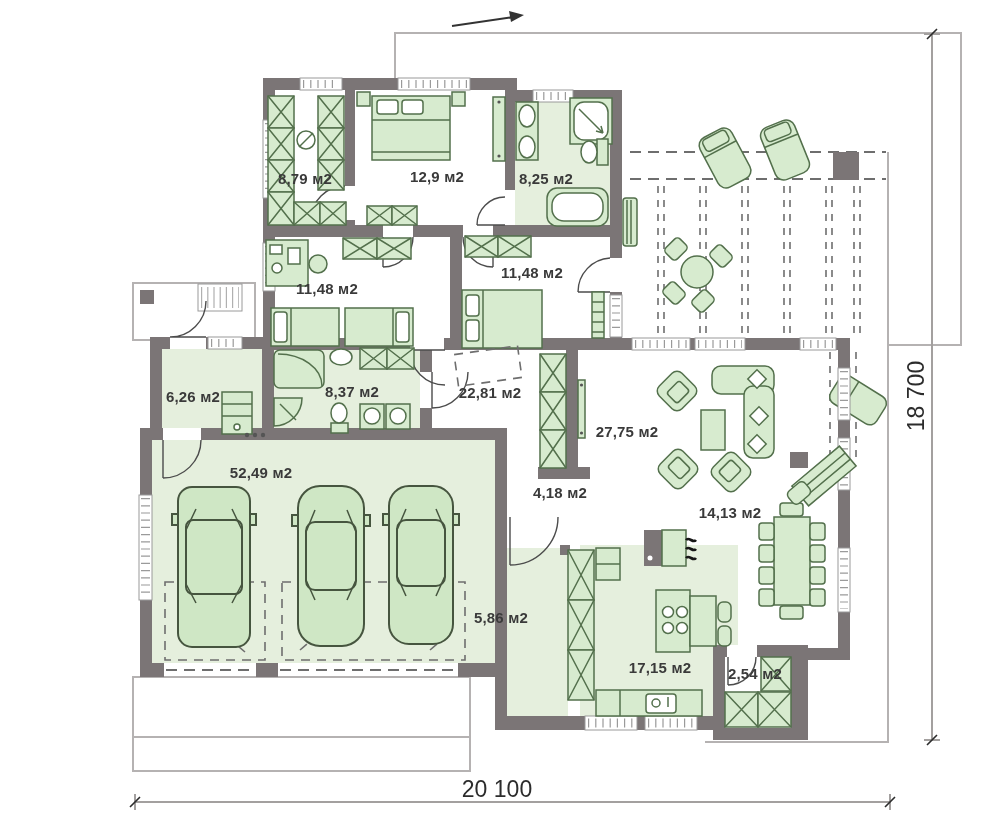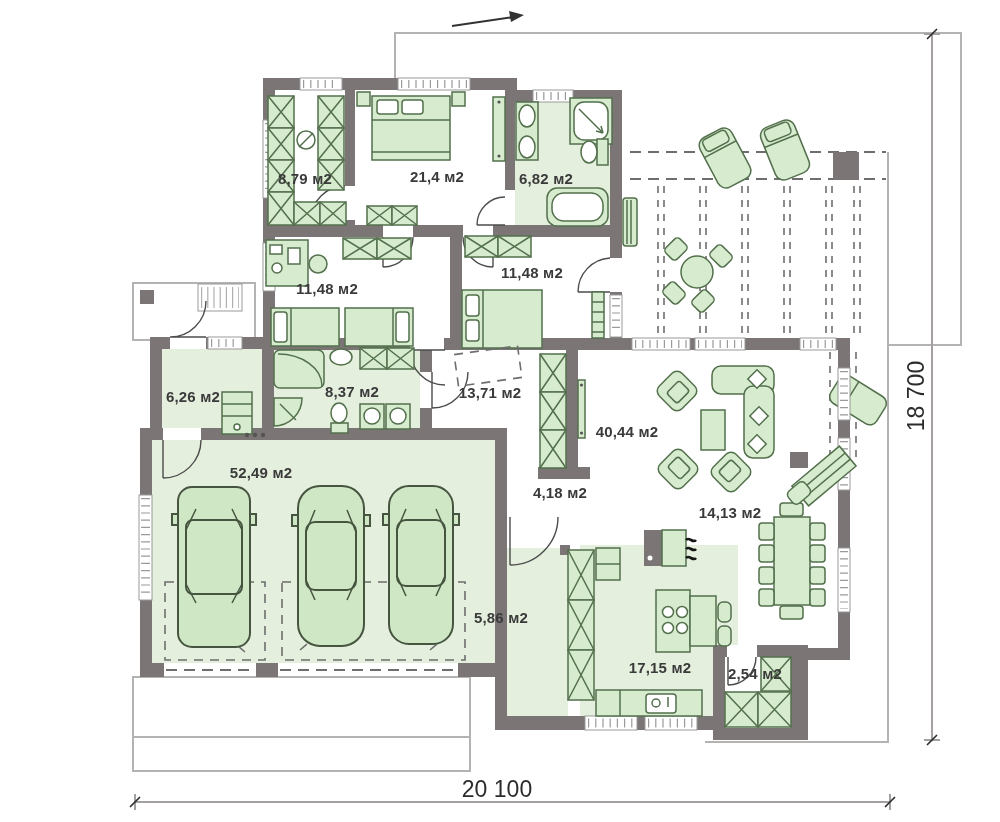--- a/index.html
+++ b/index.html
@@ -494,28 +494,28 @@
 
   <g>
     <path class="dim" d="M135,802 H890 M135,794 V810 M890,794 V810"></path>
     <path class="dimt" d="M130,807 L140,797 M885,807 L895,797"></path>
     <path class="dim" d="M932,34 V740 M924,34 H940 M924,740 H940"></path>
     <path class="dimt" d="M927,39 L937,29 M927,745 L937,735"></path>
   </g>
 </svg>
 
   <div class="room-label" style="left:305px;top:178px">8,79 м2</div>
-  <div class="room-label" style="left:437px;top:176px">21,4 м2</div>
-  <div class="room-label" style="left:546px;top:178px">6,82 м2</div>
+  <div class="room-label" style="left:437px;top:176px">12,9 м2</div>
+  <div class="room-label" style="left:546px;top:178px">8,25 м2</div>
   <div class="room-label" style="left:327px;top:288px">11,48 м2</div>
   <div class="room-label" style="left:532px;top:272px">11,48 м2</div>
   <div class="room-label" style="left:193px;top:396px">6,26 м2</div>
   <div class="room-label" style="left:352px;top:391px">8,37 м2</div>
-  <div class="room-label" style="left:490px;top:392px">13,71 м2</div>
-  <div class="room-label" style="left:627px;top:431px">40,44 м2</div>
+  <div class="room-label" style="left:490px;top:392px">22,81 м2</div>
+  <div class="room-label" style="left:627px;top:431px">27,75 м2</div>
   <div class="room-label" style="left:261px;top:472px">52,49 м2</div>
   <div class="room-label" style="left:560px;top:492px">4,18 м2</div>
   <div class="room-label" style="left:730px;top:512px">14,13 м2</div>
   <div class="room-label" style="left:501px;top:617px">5,86 м2</div>
   <div class="room-label" style="left:660px;top:667px">17,15 м2</div>
   <div class="room-label" style="left:755px;top:673px">2,54 м2</div>
 
   <div class="dim-label" style="left:497px;top:789px">20 100</div>
   <div class="dim-label vert" style="left:916px;top:396px">18 700</div>
 </div>

